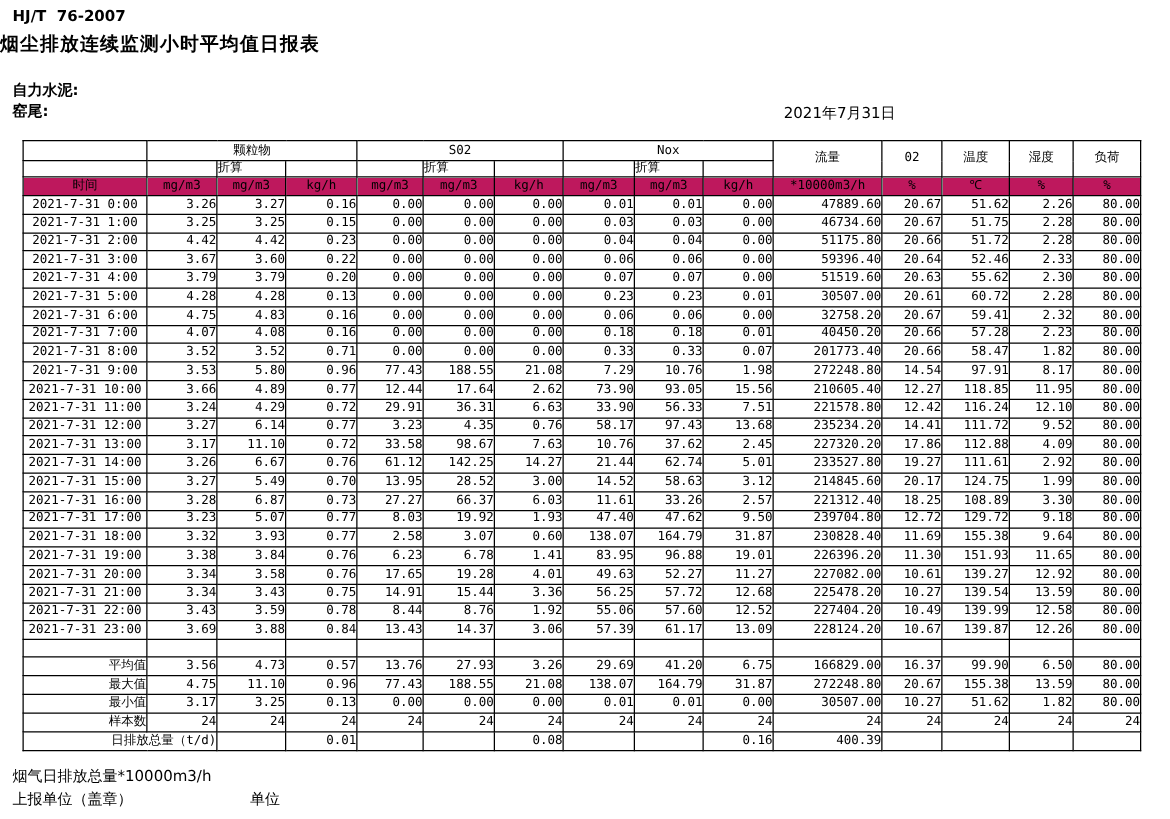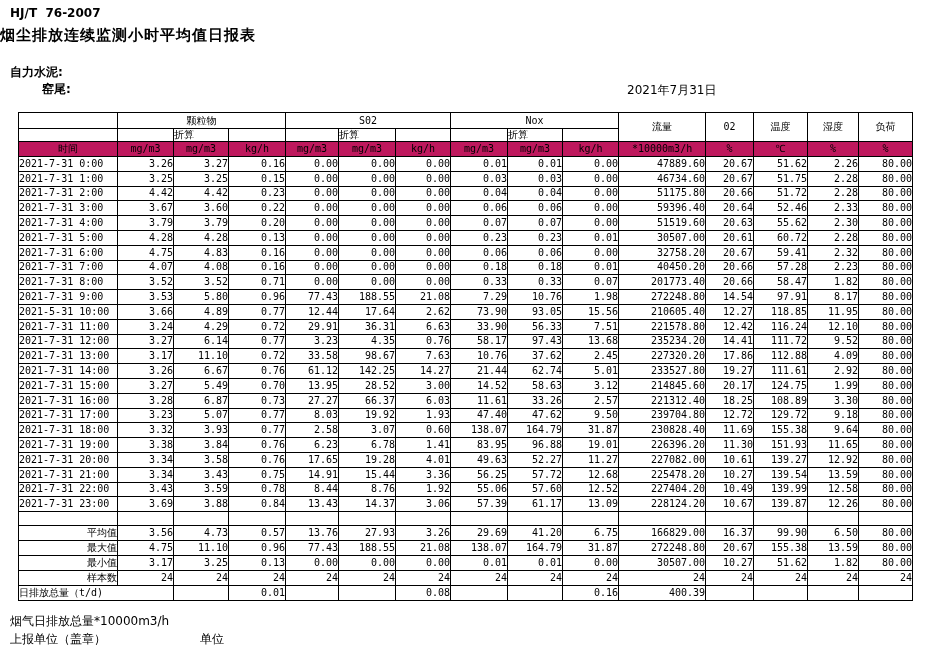--- a/index.html
+++ b/index.html
@@ -5,49 +5,49 @@
   html,body{margin:0;padding:0;}
   body{
     width:936px;height:655px;position:relative;overflow:hidden;
     background:#ffffff;color:#000;
     font-family:"DejaVu Sans",sans-serif;
   }
   .abs{position:absolute;white-space:pre;}
   #doc-number{left:10px;top:6px;font-size:12px;font-weight:bold;}
   #report-title{left:0;top:26px;width:640px;text-align:left;font-size:15px;font-weight:bold;letter-spacing:1px;}
   #company-name{left:10px;top:64px;font-size:12px;font-weight:bold;}
-  #station-name{left:10px;top:81px;font-size:12px;font-weight:bold;margin-left:32px;}
+  #station-name{left:10px;top:81px;font-size:12px;font-weight:bold;}
   #report-date{left:627px;top:82px;font-size:12px;}
   #footer-flue{left:10px;top:613px;font-size:12px;}
   #footer-report-unit{left:10px;top:631px;font-size:12px;}
   #footer-unit{left:200px;top:631px;font-size:12px;}
 
   #report-table{
     position:absolute;left:18px;top:112px;width:894px;
     border-collapse:collapse;table-layout:fixed;
   }
   #report-table td{
     border:1px solid #000;padding:0;overflow:hidden;white-space:nowrap;
     font-family:"DejaVu Sans Mono",monospace;font-size:10px;line-height:1.2;
     vertical-align:middle;
   }
   td.h1{height:15px;font-family:"DejaVu Sans",sans-serif;font-size:11px;text-align:center;}
   td.single{font-size:12px;}
   td.h2{height:12px;font-family:"DejaVu Sans",sans-serif;font-size:11px;}
   tr.unit-row td{height:14px;text-align:center;background:#be185d;}
   td.time-h{font-family:"DejaVu Sans",sans-serif;font-size:13px;text-align:center;background:#ccffcc;}
   tr.data td{height:13.8px;}
-  td.time{text-align:left;padding-right:3px;}
+  td.time{text-align:center;padding-right:3px;}
   td.num{text-align:right;padding-right:6px;}
   tr.spacer td{height:13px;}
   tr.sum td{height:13.9px;}
   td.slabel{font-family:"DejaVu Sans",sans-serif;font-size:12px;text-align:right;padding-right:2px;}
   td.snum{text-align:right;padding-right:1px;}
   tr.total td{height:14px;}
-  td.tlabel{font-family:"DejaVu Sans",sans-serif;font-size:12px;text-align:left;padding-left:1px;}
+  td.tlabel{font-family:"DejaVu Sans",sans-serif;font-size:12px;text-align:right;padding-left:1px;}
 </style>
 </head>
 <body>
 
 <div id="doc-number" class="abs">HJ/T  76-2007</div>
 <div id="report-title" class="abs">烟尘排放连续监测小时平均值日报表</div>
 <div id="company-name" class="abs">自力水泥:</div>
 <div id="station-name" class="abs">窑尾:</div>
 <div id="report-date" class="abs">2021年7月31日</div>
 
@@ -276,21 +276,21 @@
         <td class="num">7.29</td>
         <td class="num">10.76</td>
         <td class="num">1.98</td>
         <td class="num">272248.80</td>
         <td class="num">14.54</td>
         <td class="num">97.91</td>
         <td class="num">8.17</td>
         <td class="num">80.00</td>
       </tr>
       <tr class="data">
-        <td class="time">2021-5-31 10:00</td>
+        <td class="time">2021-7-31 10:00</td>
         <td class="num">3.66</td>
         <td class="num">4.89</td>
         <td class="num">0.77</td>
         <td class="num">12.44</td>
         <td class="num">17.64</td>
         <td class="num">2.62</td>
         <td class="num">73.90</td>
         <td class="num">93.05</td>
         <td class="num">15.56</td>
         <td class="num">210605.40</td>

